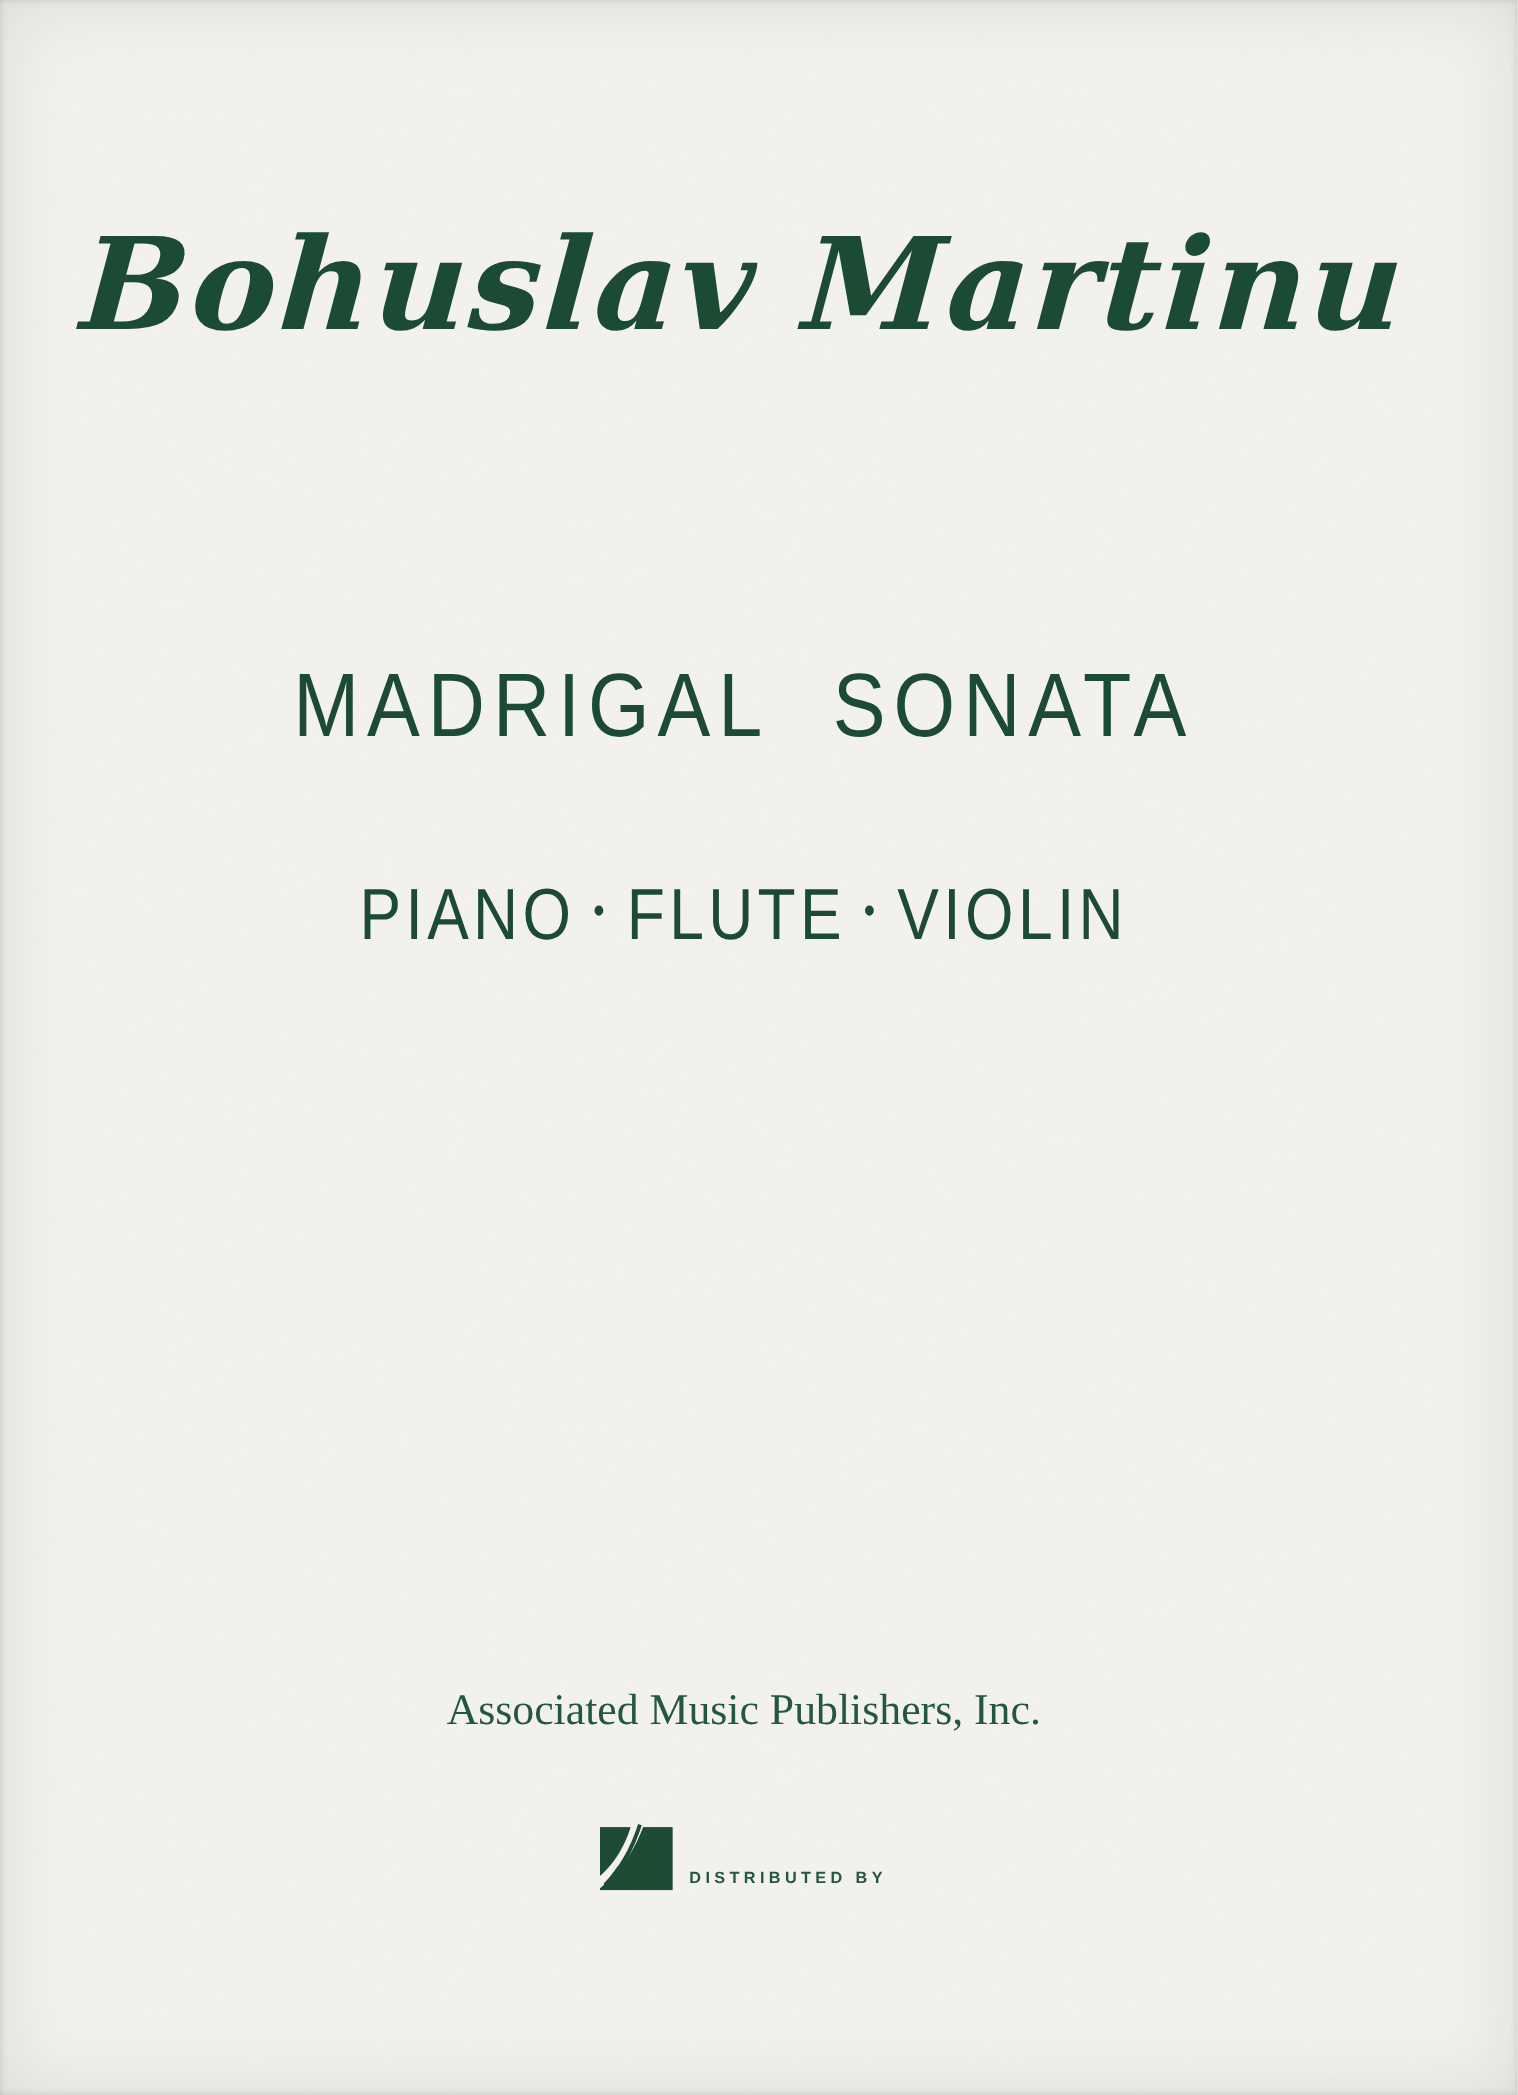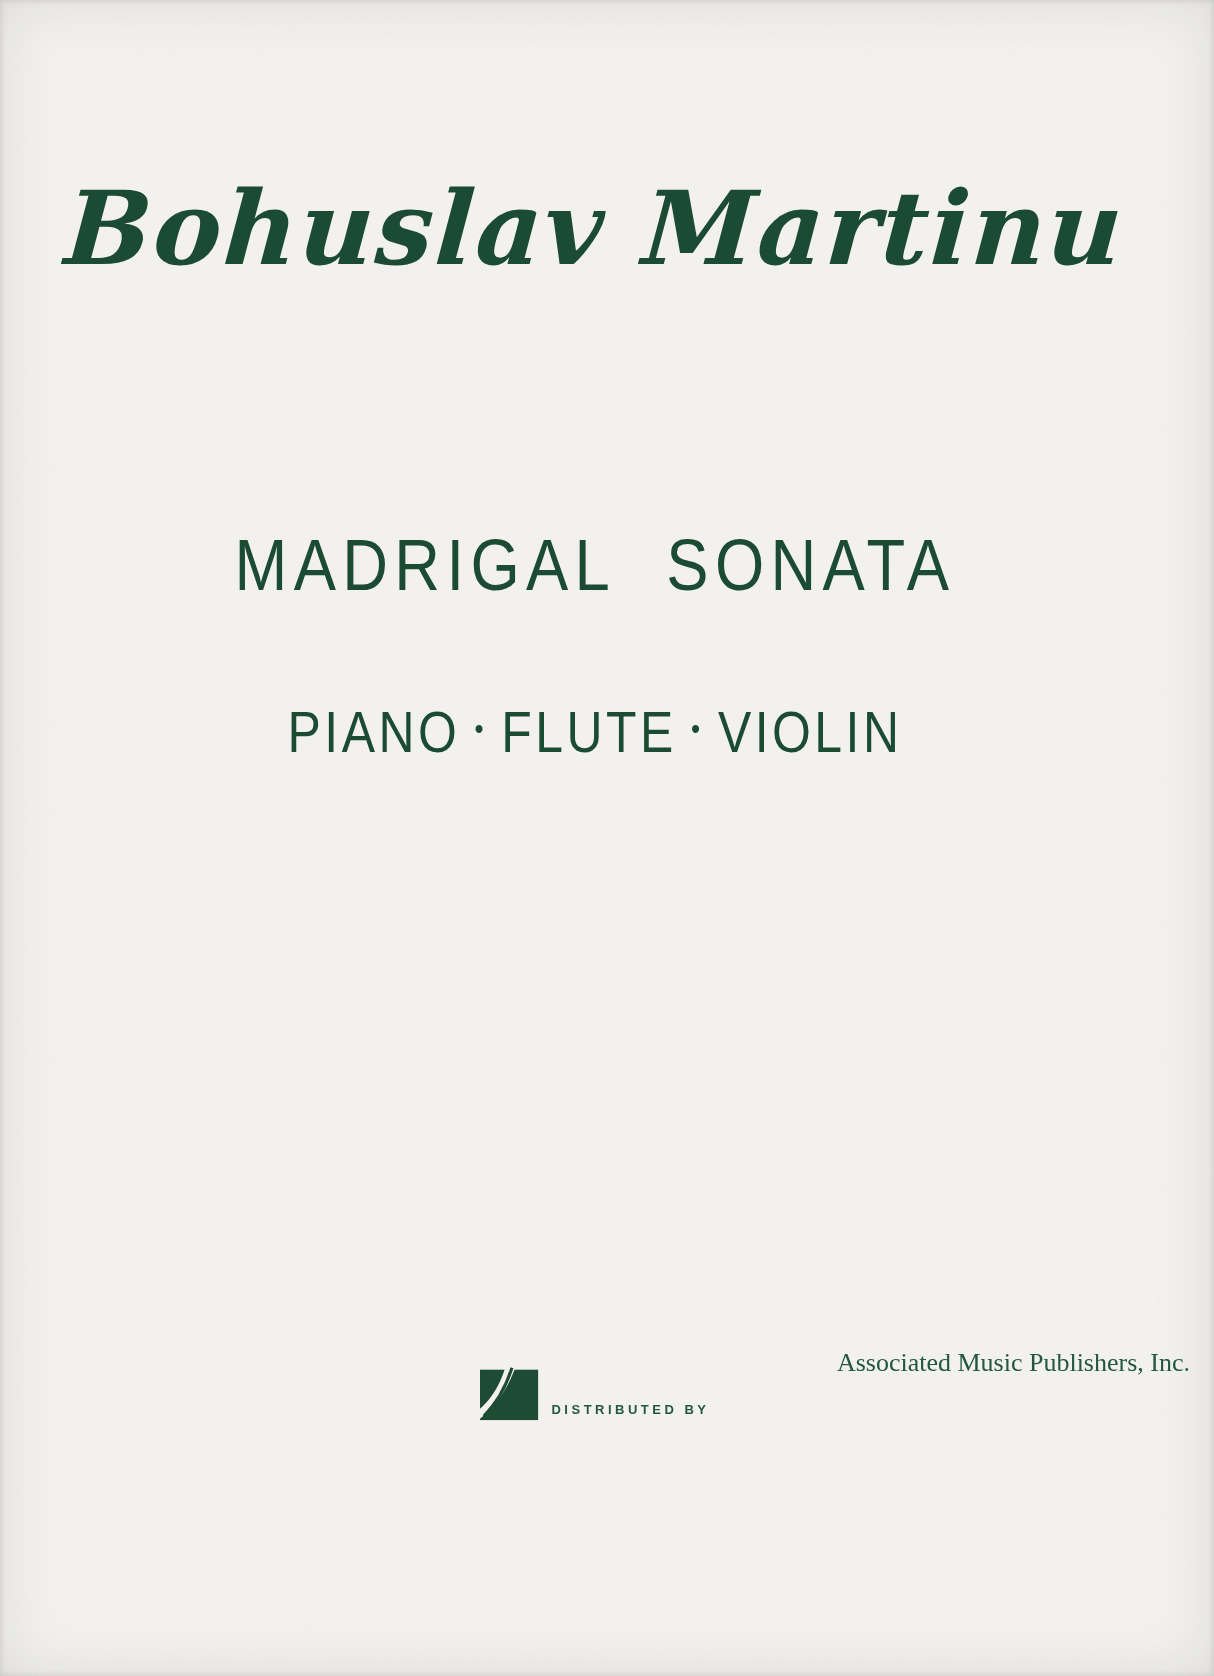--- a/index.html
+++ b/index.html
@@ -88,29 +88,28 @@
     font-size: 0.52em;
     vertical-align: 0.42em;
     margin: 0 0.55em;
   }
 
   .publisher {
     position: absolute;
     top: 1348px;
     width: 100%;
     font-family: "Liberation Serif", serif;
-    font-size: 26px;
+    font-size: 35px;
     letter-spacing: 0px;
     color: var(--ink-soft, #245741);
-    text-align: right;
   }
 
   .distribution {
     position: absolute;
-    top: 1360px;
+    top: 1452px;
     width: 100%;
     display: flex;
     align-items: flex-end;
     justify-content: center;
   }
 
   .hl-logo {
     width: 62px;
     height: 62px;
     margin-right: 9px;

